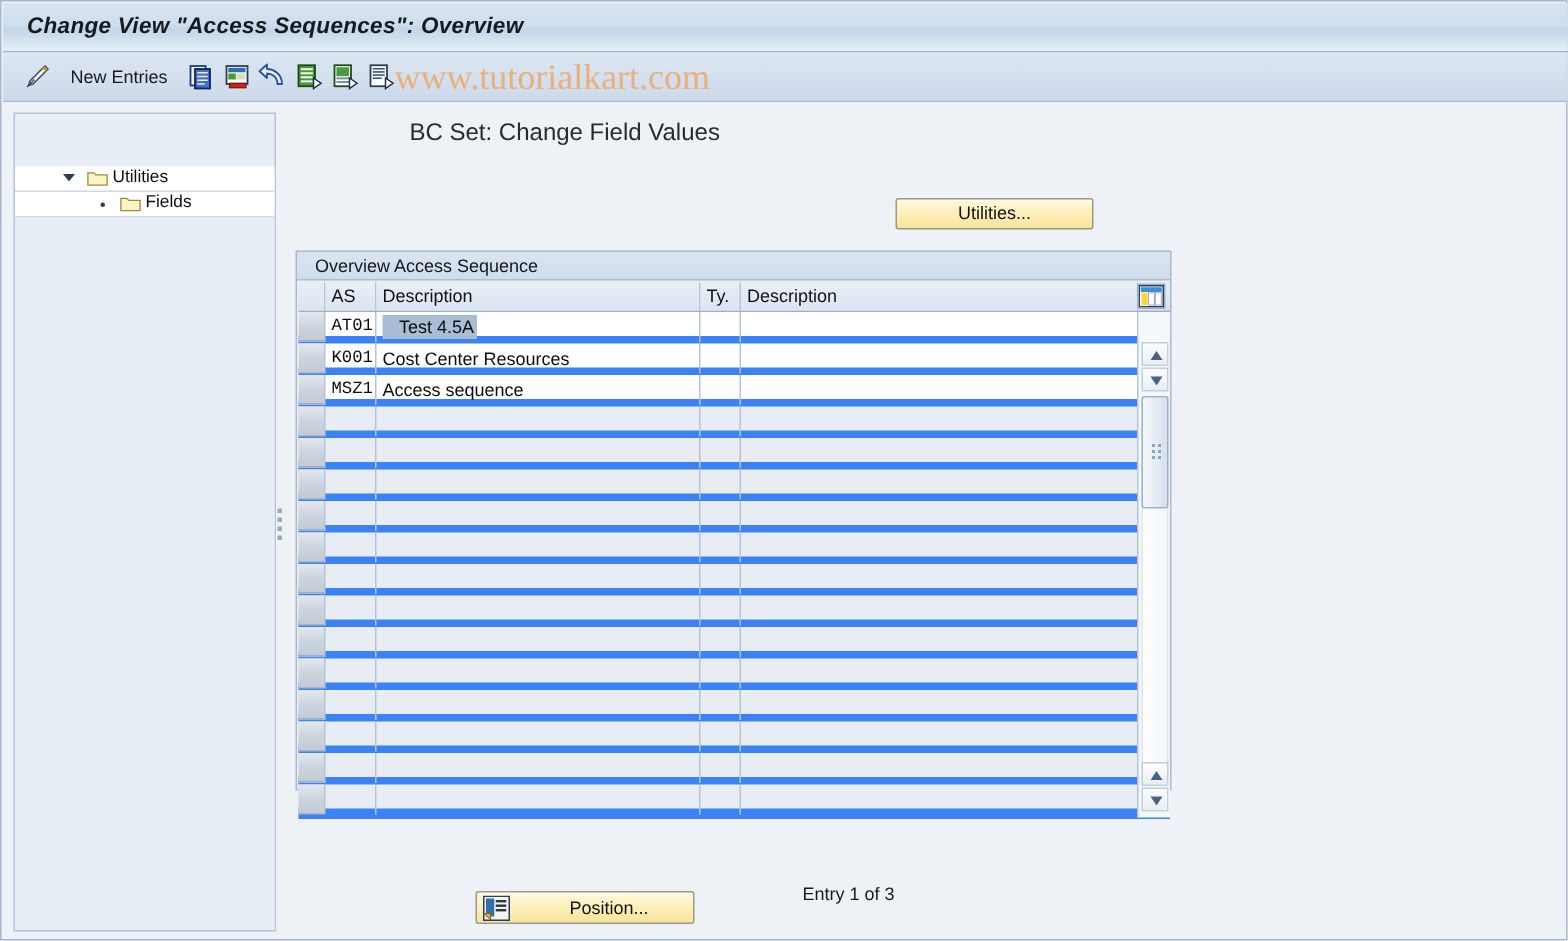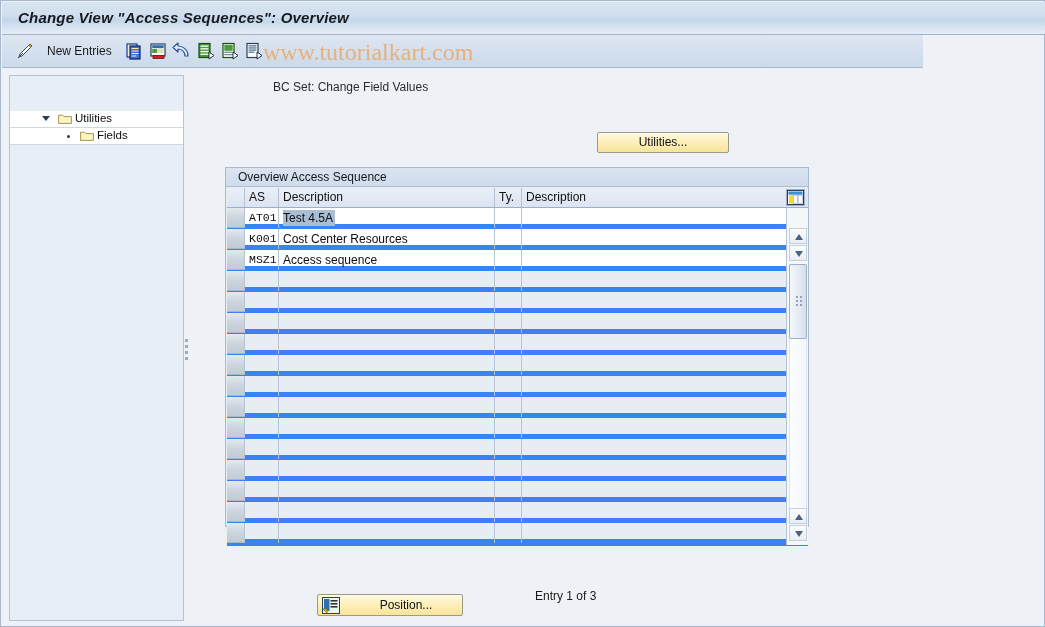--- a/index.html
+++ b/index.html
@@ -42,21 +42,21 @@
     font-style: italic;
     color: #16191d;
     letter-spacing: 0.2px;
     white-space: nowrap;
   }
 
   
   .toolbar {
     position: absolute;
     left: 1px; top: 34px;
-    width: 921px; height: 33px;
+    width: 1043px; height: 33px;
     background: linear-gradient(to bottom, #dde6f1 0%, #d3dfee 60%, #ccd9ea 100%);
     border-bottom: 1px solid #a9bace;
     box-sizing: border-box;
   }
   .tb-item { position: absolute; top: 0; }
   .tb-label {
     position: absolute;
     font-size: 12px;
     color: #1a1a1a;
     white-space: nowrap;
@@ -69,21 +69,21 @@
     font-family: "Liberation Serif", serif;
     font-size: 24px;
     color: #e8b07a;
     white-space: nowrap;
     letter-spacing: 0px;
     pointer-events: none;
   }
   .bcset-label {
     position: absolute;
     left: 271px; top: 45px;
-    font-size: 12px;
+    font-size: 16px;
     color: #2b2b2b;
     white-space: nowrap;
   }
 
   
   .leftpanel {
     position: absolute;
     left: 8px; top: 74px;
     width: 175px; height: 546px;
     background: #e8eef6;
@@ -179,21 +179,20 @@
   }
 
   
   .tablebox {
     position: absolute;
     left: 196px; top: 166px;
     width: 584px; height: 360px;
     background: #e8edf4;
     border: 1px solid #a9bacd;
     box-sizing: border-box;
-    margin-left: 28px;
   }
   .table-title {
     position: absolute;
     left: 0; top: 0;
     width: 582px; height: 19px;
     background: linear-gradient(to bottom, #dbe5f1 0%, #cfdcec 100%);
     border-bottom: 1px solid #aebdd0;
     box-sizing: border-box;
   }
   .table-title span {
@@ -263,21 +262,21 @@
     font-size: 12px; color: #0d0d0d;
     border-right: 1px solid #b6c3d4;
     box-sizing: border-box;
     padding-left: 4px;
     white-space: nowrap;
     overflow: hidden;
   }
   .cell.mono { font-family: "Liberation Mono", monospace; font-size: 11.5px; }
   .sel-hl {
     background: #a9bed5;
-    padding: 1px 2px 1px 0;
+    padding: 1px 2px 1px 11px;
   }
   .c-as    { left: 18px;  width: 34px; }
   .c-desc1 { left: 52px;  width: 216px; }
   .c-ty    { left: 268px; width: 27px; }
   .c-desc2 { left: 295px; width: 263px; border-right: none; }
 
   
   .vscroll {
     position: absolute;
     left: 559px; top: 20px;

